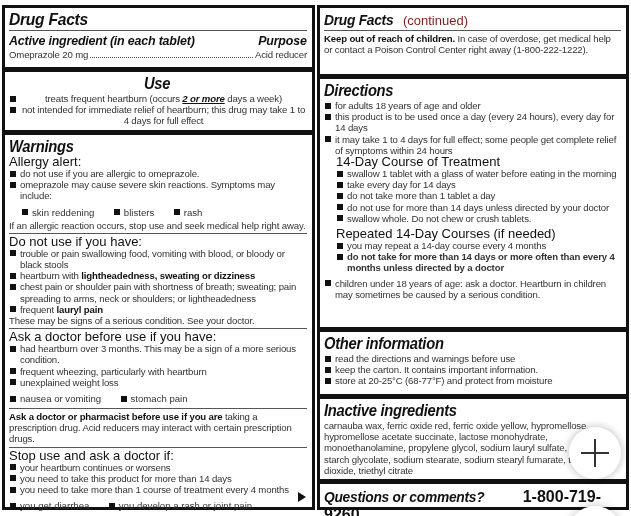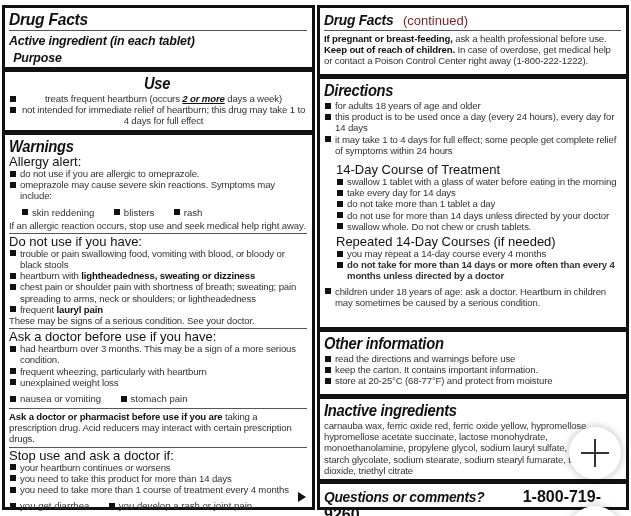--- a/index.html
+++ b/index.html
@@ -13,21 +13,21 @@
   .h-big { font-weight: bold; font-style: italic; font-size: 17px; color: #111; letter-spacing: -0.3px; line-height: 19px; transform: scaleX(0.92); transform-origin: left; display: inline-block; }
   .h-med { font-weight: bold; font-style: italic; font-size: 14.5px; color: #111; line-height: 17px; transform: scaleX(0.92); transform-origin: left; display: inline-block; letter-spacing: -0.2px; }
   .txt { font-size: 9.6px; line-height: 11.2px; color: #333; letter-spacing: -0.15px; }
   .b { font-weight: bold; color: #111; }
   .sub { font-weight: normal; font-size: 13px; line-height: 12px; color: #111; }
   .li { position: relative; padding-left: 11px; font-size: 9.6px; line-height: 11.2px; color: #333; letter-spacing: -0.15px; }
   .li::before { content: ""; position: absolute; left: 1px; top: 2.5px; width: 6px; height: 6px; background: #111; }
   .inline-li { display: inline-block; position: relative; padding-left: 11px; margin-right: 14px; font-size: 9.6px; line-height: 11.2px; color: #333; }
   .inline-li::before { content: ""; position: absolute; left: 1px; top: 2.5px; width: 6px; height: 6px; background: #111; }
   .rule { height: 0; border-top: 1.5px solid #555; margin: 2px 0 2px 0; }
-  .row { display: flex; justify-content: space-between; align-items: baseline; flex-direction: column; }
+  .row { display: flex; justify-content: space-between; align-items: baseline; }
   .dots { flex: 1; border-bottom: 1px dotted #555; margin: 0 2px 2px 2px; height: 1px; }
   .ul { text-decoration: underline; font-weight: bold; font-style: italic; color: #111; }
   .arrow { position: absolute; right: 6px; bottom: 5px; width: 0; height: 0; border-top: 5px solid transparent; border-bottom: 5px solid transparent; border-left: 8px solid #111; }
   .zoom-btn { position: absolute; left: 569px; top: 427px; width: 52px; height: 52px; border-radius: 50%; background: #fff; box-shadow: 0 0 6px 2px rgba(0,0,0,0.18); display: flex; align-items: center; justify-content: center; }
   .zoom-btn .plus-h { position: absolute; width: 28px; height: 2px; background: #333; }
   .zoom-btn .plus-v { position: absolute; width: 2px; height: 28px; background: #333; }
   .zoom-btn-ghost { position: absolute; left: 568px; top: 506px; width: 54px; height: 54px; border-radius: 50%; background: #fff; box-shadow: 0 0 6px 2px rgba(0,0,0,0.15); }
 </style>
 </head>
 <body>
@@ -100,30 +100,29 @@
       </div>
       <div class="arrow"></div>
     </div>
   </div>
 
   <div class="col col-right">
 
     <div class="box" style="top:0; height:72px;">
       <div><span class="h-big" style="font-size:15px;">Drug Facts</span><span style="font-size:13px; color:#7f1d1d;"> (continued)</span></div>
       <div class="rule" style="margin:1px 0 2px 0;"></div>
-      <div class="txt"><span class="b">If pregnant or breast-feeding,</span><span> ask a health professional before use.</span></div>
       <div class="txt"><span class="b">Keep out of reach of children.</span><span> In case of overdose, get medical help or contact a Poison Control Center right away (1-800-222-1222).</span></div>
     </div>
 
     <div class="box" style="top:71px; height:254px;">
       <div class="h-big" style="font-size:16px;">Directions</div>
       <div class="li">for adults 18 years of age and older</div>
       <div class="li">this product is to be used once a day (every 24 hours), every day for 14 days</div>
       <div class="li">it may take 1 to 4 days for full effect; some people get complete relief of symptoms within 24 hours</div>
-      <div style="padding-left:12px; margin-top:8px;">
+      <div style="padding-left:12px; margin-top:0;">
         <div class="sub">14-Day Course of Treatment</div>
         <div class="li">swallow 1 tablet with a glass of water before eating in the morning</div>
         <div class="li">take every day for 14 days</div>
         <div class="li">do not take more than 1 tablet a day</div>
         <div class="li">do not use for more than 14 days unless directed by your doctor</div>
         <div class="li">swallow whole. Do not chew or crush tablets.</div>
         <div class="sub" style="margin-top:4px;">Repeated 14-Day Courses (if needed)</div>
         <div class="li">you may repeat a 14-day course every 4 months</div>
         <div class="li b">do not take for more than 14 days or more often than every 4 months unless directed by a doctor</div>
       </div>

